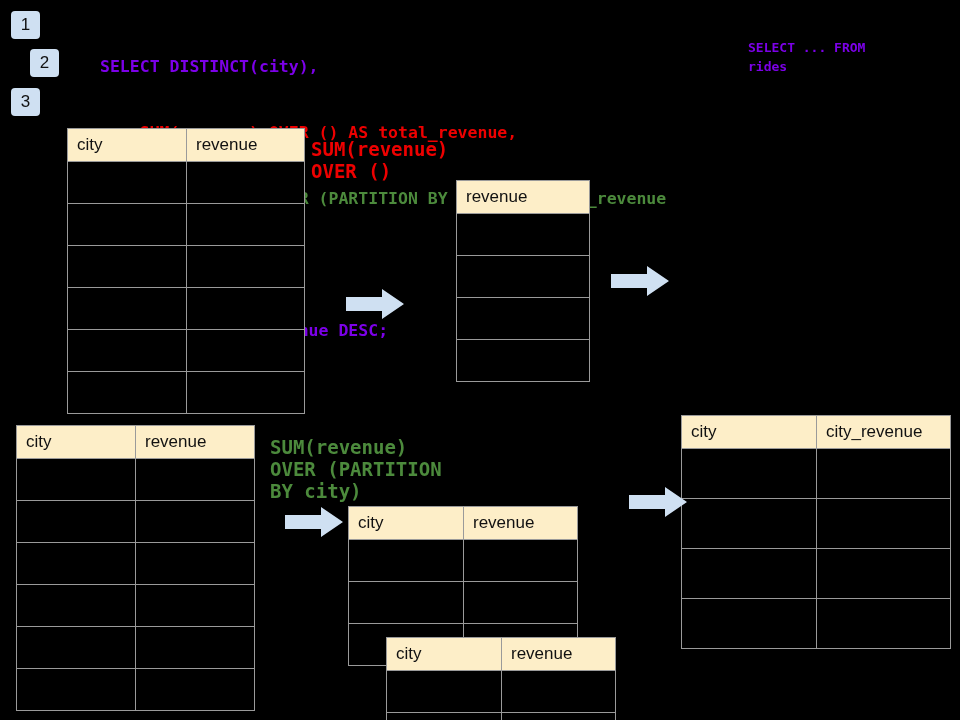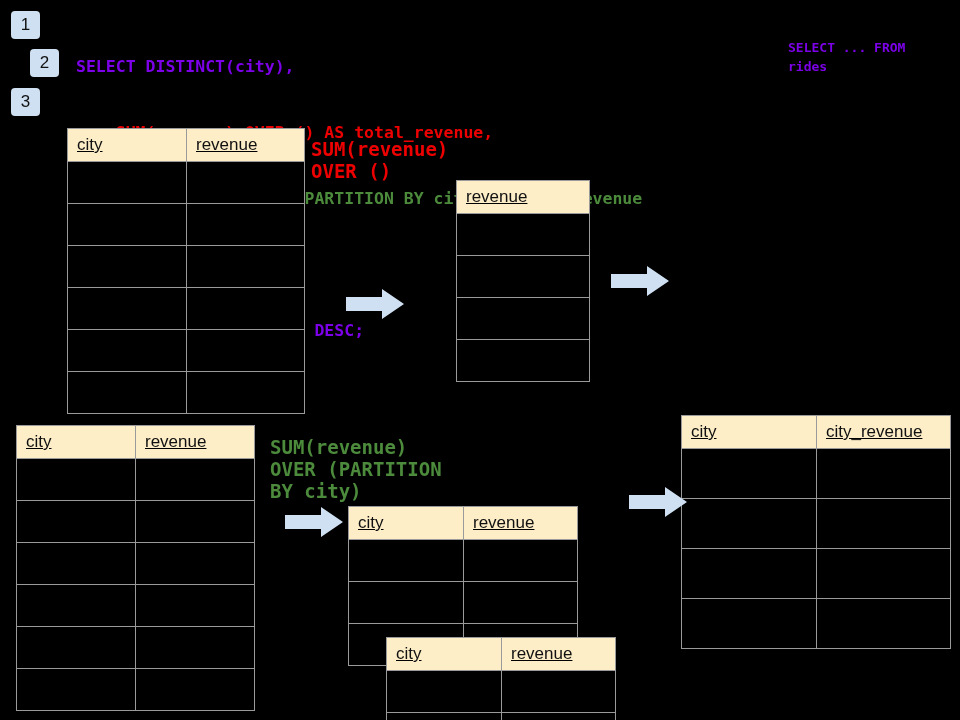--- a/index.html
+++ b/index.html
@@ -28,37 +28,37 @@
     text-align: center;
     min-width: 11px;
   }
   #badge-1 { left: 11px; top: 11px; }
   #badge-2 { left: 30px; top: 49px; }
   #badge-3 { left: 11px; top: 88px; }
 
   
   .sql-block {
     position: absolute;
-    left: 76px;
+    left: 100px;
     top: 12px;
     font-family: "DejaVu Sans Mono", "Liberation Mono", monospace;
     font-size: 16.5px;
     line-height: 22px;
     white-space: pre;
     letter-spacing: 0px;
     font-weight: bold;
   }
   .sql-line { white-space: pre; }
   .c-violet { color: #7c00e8; }
   .c-red    { color: #ee0000; }
   .c-green  { color: #4c8a3c; }
 
   .side-note {
     position: absolute;
-    left: 788px;
+    left: 748px;
     top: 38px;
     font-family: "DejaVu Sans Mono", "Liberation Mono", monospace;
     font-size: 13px;
     line-height: 19px;
     font-weight: bold;
     color: #7c00e8;
     white-space: pre;
   }
 
   
@@ -72,21 +72,20 @@
   }
   #annot-red   { left: 311px; top: 138px; color: #ee0000; }
   #annot-green { left: 270px; top: 436px; color: #4c8a3c; }
 
   
   .tbl {
     position: absolute;
     border-collapse: collapse;
     table-layout: fixed;
     background: #eab308;
-    text-decoration: underline;
   }
   .tbl th, .tbl td {
     border: 1px solid #9a9a9a;
     padding: 0;
     margin: 0;
     text-align: left;
     vertical-align: middle;
   }
   .tbl th {
     background: #fdeec8;

